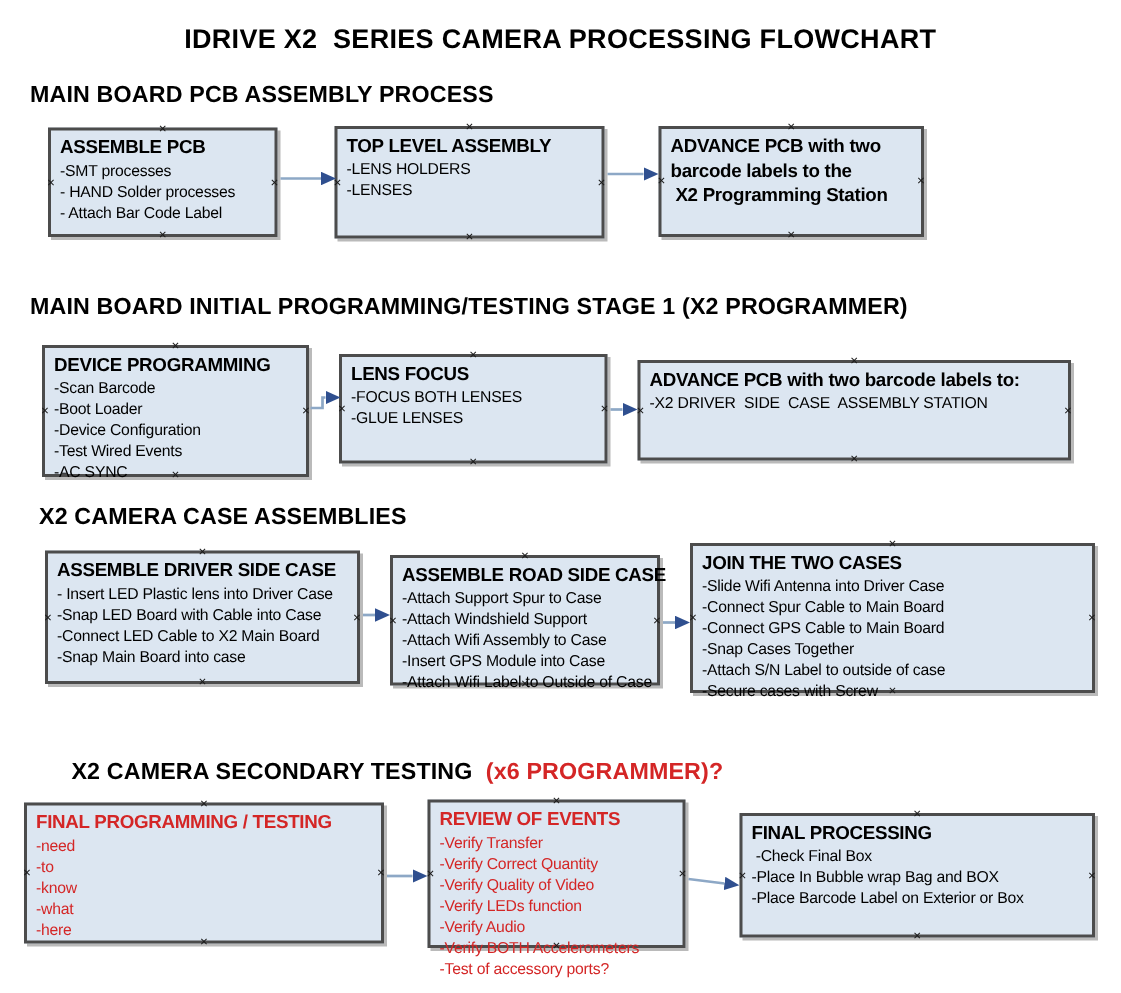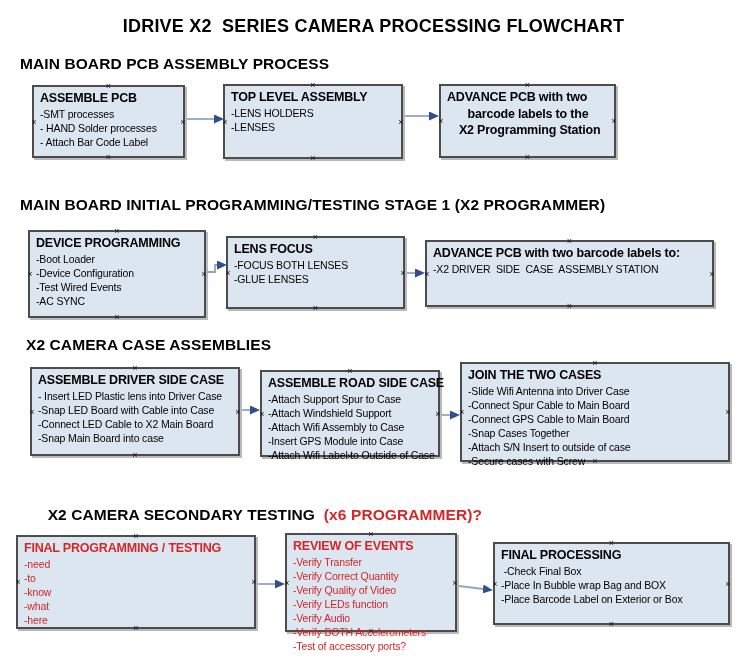--- a/index.html
+++ b/index.html
@@ -19,21 +19,21 @@
     position:absolute;background:#dce6f1;border:2px solid #4c4c4c;
     box-shadow:2px 2px 0 rgba(130,130,130,.55);
     padding:3px 5px 2px 6px;box-sizing:border-box;overflow:visible;
   }
   .fc-title{
     font-size:12.5px;font-weight:bold;letter-spacing:-.2px;white-space:pre;line-height:16px;margin-bottom:1px;
   }
   .fc-item{
     font-size:10.5px;letter-spacing:-.15px;white-space:pre;line-height:14px;
   }
-  .bold-items .fc-item{font-weight:bold;font-size:12.5px;letter-spacing:-.2px;line-height:16px;text-align:center;}
+  .bold-items .fc-item{font-weight:bold;font-size:12.5px;letter-spacing:-.2px;line-height:16px;}
   .red-box .fc-title,.red-box .fc-item{color:#d42626;}
   .handle{
     position:absolute;font-size:9px;line-height:9px;color:#1a1a1a;font-weight:normal;
     transform:translate(-50%,-50%);pointer-events:none;
   }
   #arrows{position:absolute;left:0;top:0;pointer-events:none;}
 </style>
 </head>
 <body>
 
@@ -72,20 +72,21 @@
     <div class="fc-item">barcode labels to the</div>
     <div class="fc-item"> X2 Programming Station</div>
   <span class="handle" style="left: 50%; top: -1px;">×</span>
       <span class="handle" style="left: 100%; top: 50%;">×</span>
       <span class="handle" style="left: 50%; top: calc(100% + 1px);">×</span>
       <span class="handle" style="left: 0%; top: 50%;">×</span>
     </div>
 
   <div class="fc-box" style="left:28px;top:230px;width:178px;height:88px;">
     <div class="fc-title">DEVICE PROGRAMMING</div>
+    <div class="fc-item">-Scan Barcode</div>
     <div class="fc-item">-Boot Loader</div>
     <div class="fc-item">-Device Configuration</div>
     <div class="fc-item">-Test Wired Events</div>
     <div class="fc-item">-AC SYNC</div>
   <span class="handle" style="left: 50%; top: -1px;">×</span>
       <span class="handle" style="left: 100%; top: 50%;">×</span>
       <span class="handle" style="left: 50%; top: calc(100% + 1px);">×</span>
       <span class="handle" style="left: 0%; top: 50%;">×</span>
     </div>
   <div class="fc-box" style="left:226px;top:236px;width:179px;height:73px;">
@@ -128,21 +129,21 @@
       <span class="handle" style="left: 100%; top: 50%;">×</span>
       <span class="handle" style="left: 50%; top: calc(100% + 1px);">×</span>
       <span class="handle" style="left: 0%; top: 50%;">×</span>
     </div>
   <div class="fc-box" style="left:460px;top:362px;width:270px;height:100px;">
     <div class="fc-title">JOIN THE TWO CASES</div>
     <div class="fc-item">-Slide Wifi Antenna into Driver Case</div>
     <div class="fc-item">-Connect Spur Cable to Main Board</div>
     <div class="fc-item">-Connect GPS Cable to Main Board</div>
     <div class="fc-item">-Snap Cases Together</div>
-    <div class="fc-item">-Attach S/N Insert to outside of case</div>
+    <div class="fc-item">-Attach S/N Label to outside of case</div>
     <div class="fc-item">-Secure cases with Screw</div>
   <span class="handle" style="left: 50%; top: -1px;">×</span>
       <span class="handle" style="left: 100%; top: 50%;">×</span>
       <span class="handle" style="left: 50%; top: calc(100% + 1px);">×</span>
       <span class="handle" style="left: 0%; top: 50%;">×</span>
     </div>
 
   <div class="fc-box red-box" style="left:16px;top:535px;width:240px;height:94px;">
     <div class="fc-title">FINAL PROGRAMMING / TESTING</div>
     <div class="fc-item">-need</div>

